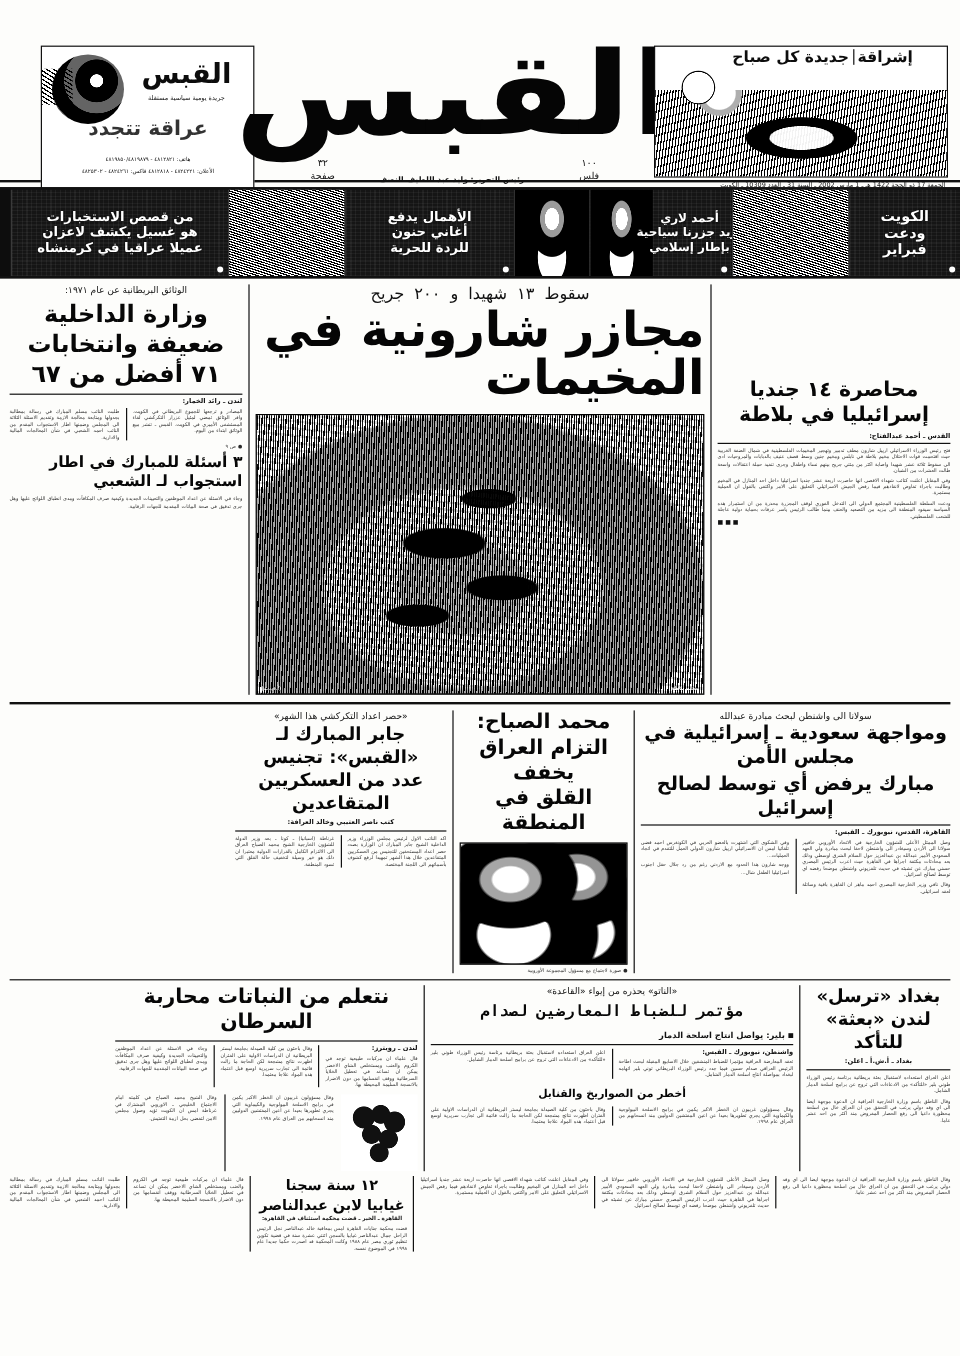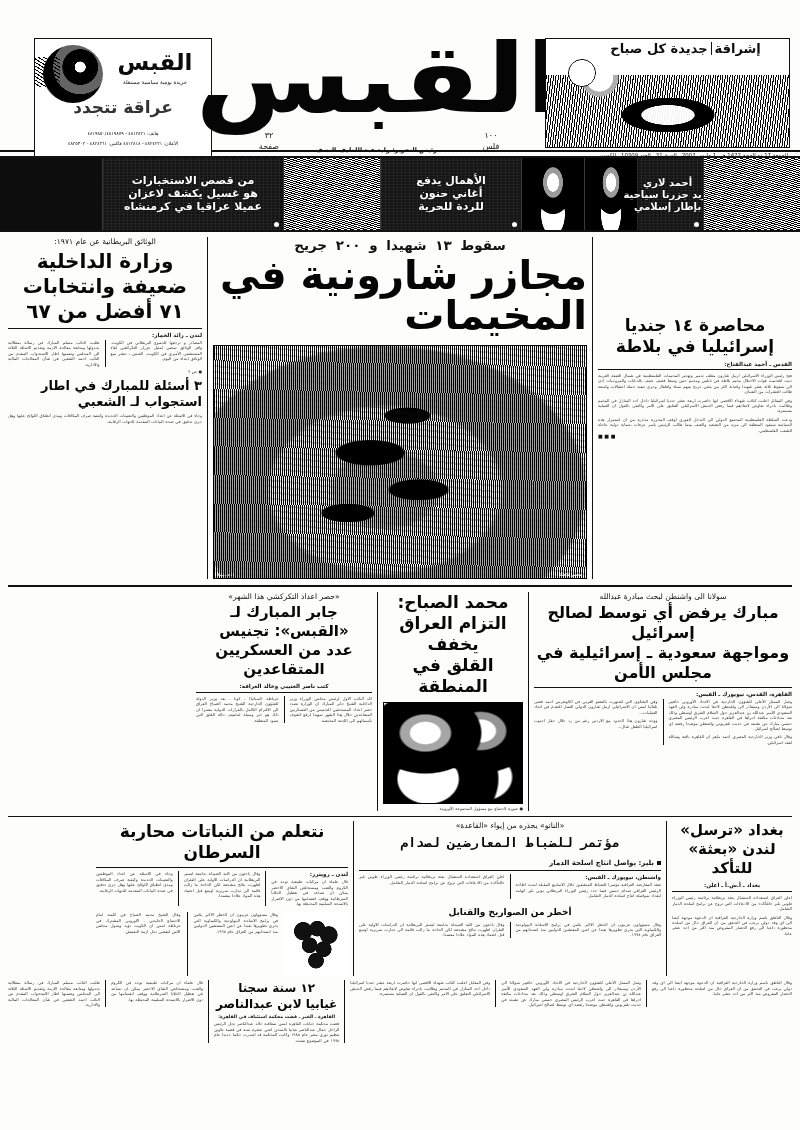--- a/index.html
+++ b/index.html
@@ -166,21 +166,21 @@
 
   
   .content{position:relative;padding:0 8px;}
 
   .row{display:flex;direction:rtl;}
   .colsep{width:1px;background:#111;margin:0 5px;}
 
   
   .kicker{
     font-size:13.5px;letter-spacing:2.5px;color:#111;text-align:center;
-    font-weight:bold;word-spacing:4px;
+    font-weight:normal;word-spacing:4px;
   }
   .hl-main{
     font-size:40px;line-height:40px;font-weight:bold;color:#050505;
     text-align:right;letter-spacing:-1.2px;
   }
   .hl-big{
     font-size:20px;line-height:25px;font-weight:bold;color:#070707;
     letter-spacing:-.6px;
   }
   .hl-mid{
@@ -282,20 +282,28 @@
         <span>إشراقة</span><span class="divider"></span><span>جديدة كل صباح</span>
       </div>
       <div class="sun-art"></div>
     </div>
     <div class="date-line">الجمعة 17 ذو الحجة 1422 هـ ـ 1 مارس 2002 ـ السنة 31 ـ العدد 10309 ـ الكويت</div>
   </div>
 
   <div class="hr2"></div>
 
   <div class="promo" id="promo">
+      <div class="promo-cell" style="width: 92px;">
+        <div class="promo-txt" style="font-size: 12px; line-height: 13px;">
+          <span>الكويت</span>
+          <span>ودعت</span>
+          <span>فبراير</span>
+        </div>
+        <div class="promo-dot"></div>
+      </div>
       <div class="promo-cell" style="width: 96px;">
         <div class="promo-photo"></div>
       </div>
       <div class="promo-cell" style="width: 118px;">
         <div class="promo-face" style="right: auto; left: 0px; width: 44%;"></div>
         <div class="promo-txt" style="right: 0px; left: 40%; font-size: 10px; line-height: 11px;">
           <span>أحمد لاري</span>
           <span>نريد جزرنا سياحية</span>
           <span>بإطار إسلامي</span>
         </div>
@@ -370,22 +378,22 @@
         <div class="body-text" style="margin-top:3px;">وجاء في الاسئلة عن اعداد الموظفين والتعيينات الجديدة وكيفية صرف المكافآت ومدى انطباق اللوائح عليها وهل جرى تدقيق في صحة البيانات المقدمة للجهات الرقابية.</div>
       </div>
     </div>
 
     <div class="hr2" style="margin-top:6px;"></div>
 
     <div class="row" style="margin-top:5px;">
 
       <div style="width:258px;">
         <div class="overline wide rtl ctr">سولانا الى واشنطن لبحث مبادرة عبدالله</div>
+        <div class="hl-mid rtl ctr" style="font-size:16px;line-height:20px;">ومواجهة سعودية ـ إسرائيلية في مجلس الأمن</div>
         <div class="hl-mid rtl ctr" style="margin-top:2px;font-size:16px;line-height:20px;">مبارك يرفض أي توسط لصالح إسرائيل</div>
-        <div class="hl-mid rtl ctr" style="font-size:16px;line-height:20px;">ومواجهة سعودية ـ إسرائيلية في مجلس الأمن</div>
         <div class="hr1" style="margin:4px 0 3px;"></div>
         <div class="byline rtl">القاهرة، القدس، نيويورك ـ القبس:</div>
         <div style="display:flex;direction:rtl;gap:5px;margin-top:2px;">
           <div style="flex:1;">
             <div class="body-text">وصل الممثل الأعلى للشؤون الخارجية في الاتحاد الأوروبي خافيير سولانا الى الأردن وسيغادر الى واشنطن لاحقا لبحث مبادرة ولي العهد السعودي الأمير عبدالله بن عبدالعزيز حول السلام الشرق اوسطي وذلك بعد محادثات مكثفة اجراها في القاهرة حيث اعرب الرئيس المصري حسني مبارك عن تشبثه في حديث تلفزيوني واشنطن موضحا رفضه اي توسط لصالح اسرائيل.</div>
             <div class="body-text" style="margin-top:3px;">وقال نافي وزير الخارجية المصري احمد ماهر ان القاهرة باقية وسائلة لعقد اسرائيلي.</div>
           </div>
           <div class="vr"></div>
           <div style="flex:1;">
             <div class="body-text">وفي الشكوى التي اشتهرت بالعضو العربي في الكونغرس احمد قضى تلقائيا امس ان الاسرائيلي ارييل شارون الدولي العمل للتقدم في اتجاد العمليات...</div>

